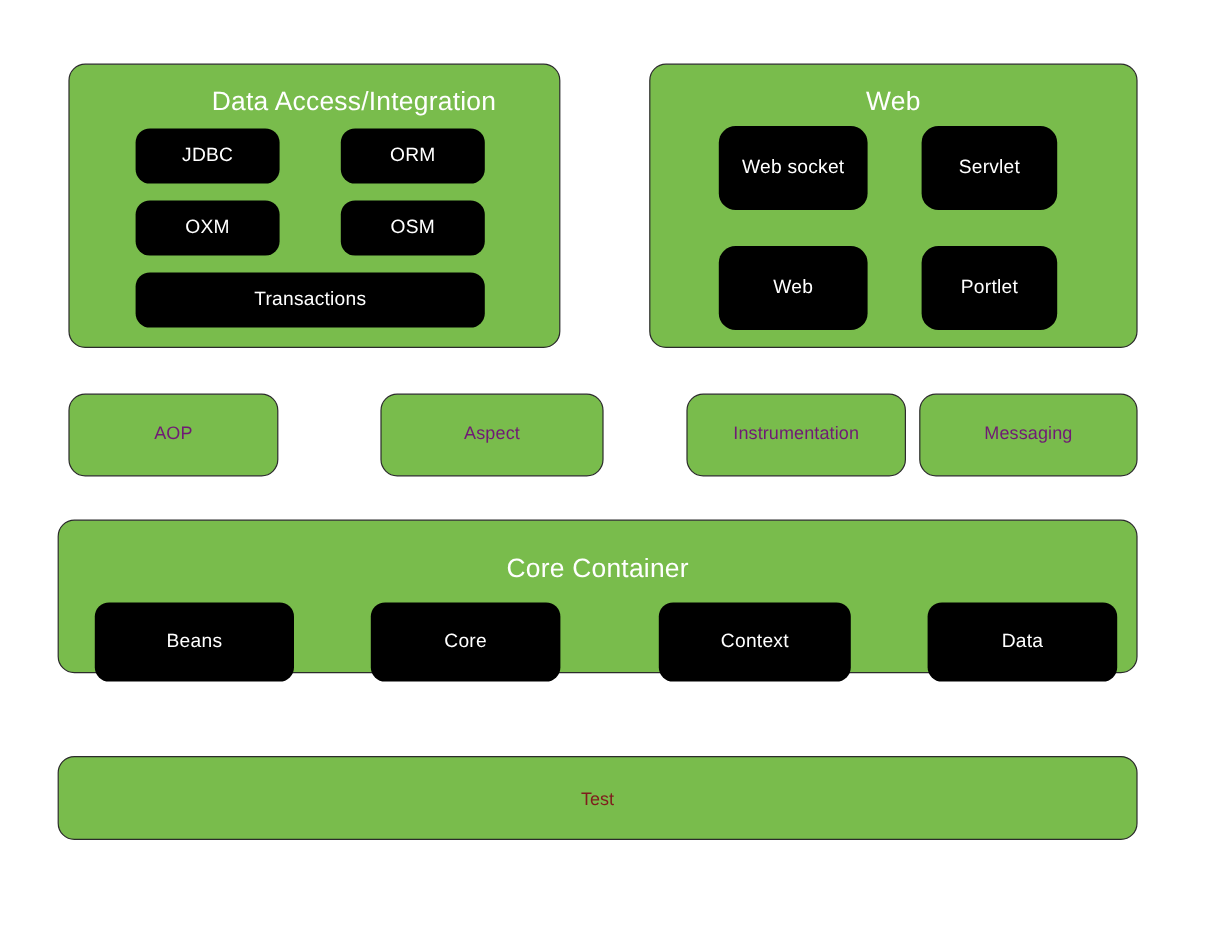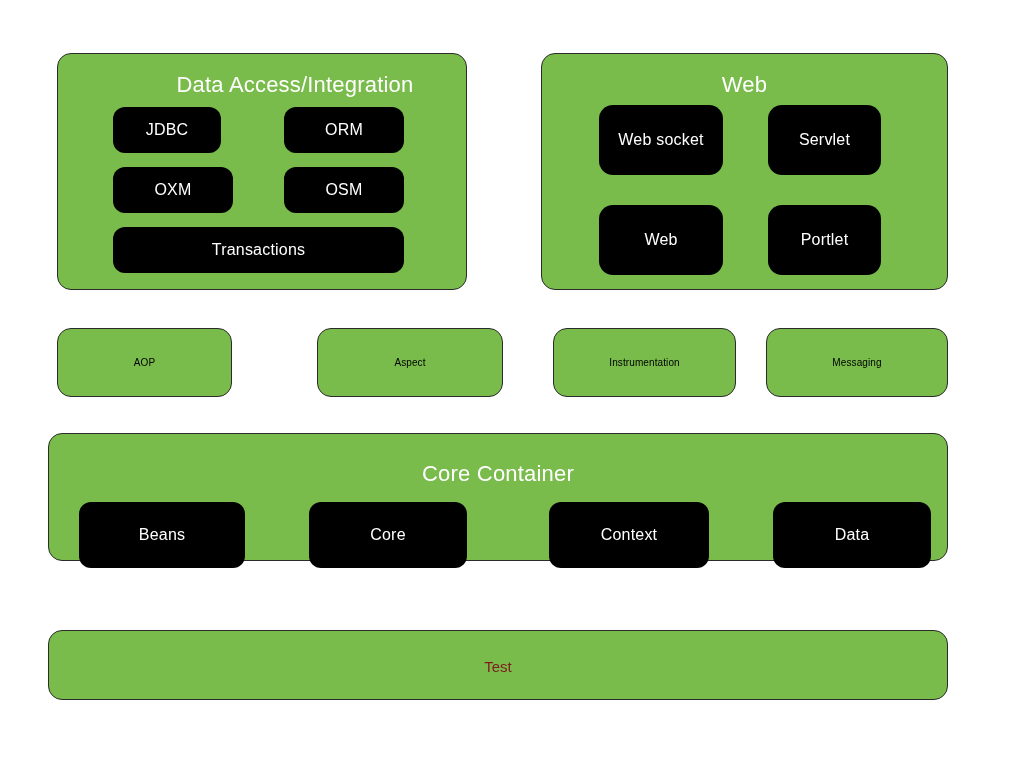--- a/index.html
+++ b/index.html
@@ -32,22 +32,22 @@
     position: absolute;
     background: #79bc4c;
     border: 1.5px solid #2b2b2b;
     border-radius: 14px;
     box-sizing: border-box;
     display: flex;
     align-items: center;
     justify-content: center;
   }
   .pill-label {
-    color: #000000;
-    font-size: 10px;
+    color: #701a75;
+    font-size: 15px;
     font-weight: 400;
     letter-spacing: 0.1px;
     text-align: center;
     line-height: 1.1;
     white-space: nowrap;
   }
 
   
   .group-title {
     position: absolute;
@@ -95,21 +95,21 @@
   }
 </style>
 </head>
 <body>
 
 <div id="canvas">
 
   <div class="green" style="left:57px; top:53px; width:410px; height:237px;">
     <div class="group-title" style="top:18px;padding-left:33px;">Data Access/Integration</div>
 
-    <div class="mod" style="left:55px; top:53px; width:108px; height:46px;justify-content:center;">
+    <div class="mod" style="left:55px; top:53px; width:120px; height:46px;justify-content:center;">
       <span class="mod-label">JDBC</span>
     </div>
 
     <div class="mod" style="left:226px; top:53px; width:120px; height:46px;">
       <span class="mod-label">ORM</span>
     </div>
 
     <div class="mod" style="left:55px; top:113px; width:120px; height:46px;">
       <span class="mod-label">OXM</span>
     </div>
@@ -144,21 +144,21 @@
   </div>
 
   <div class="pill" style="left:57px; top:328px; width:175px; height:69px;">
     <span class="pill-label">AOP</span>
   </div>
 
   <div class="pill" style="left:281px; top:328px; width:186px; height:69px;margin-left:36px;">
     <span class="pill-label">Aspect</span>
   </div>
 
-  <div class="pill" style="left:553px; top:328px; width:183px; height:69px;">
+  <div class="pill" style="left:572px; top:328px; width:183px; height:69px;">
     <span class="pill-label">Instrumentation</span>
   </div>
 
   <div class="pill" style="left:766px; top:328px; width:182px; height:69px;">
     <span class="pill-label">Messaging</span>
   </div>
 
   <div class="green" style="left:48px; top:433px; width:900px; height:128px;padding-left:44px;">
     <div class="group-title" style="top:27px;">Core Container</div>
 

